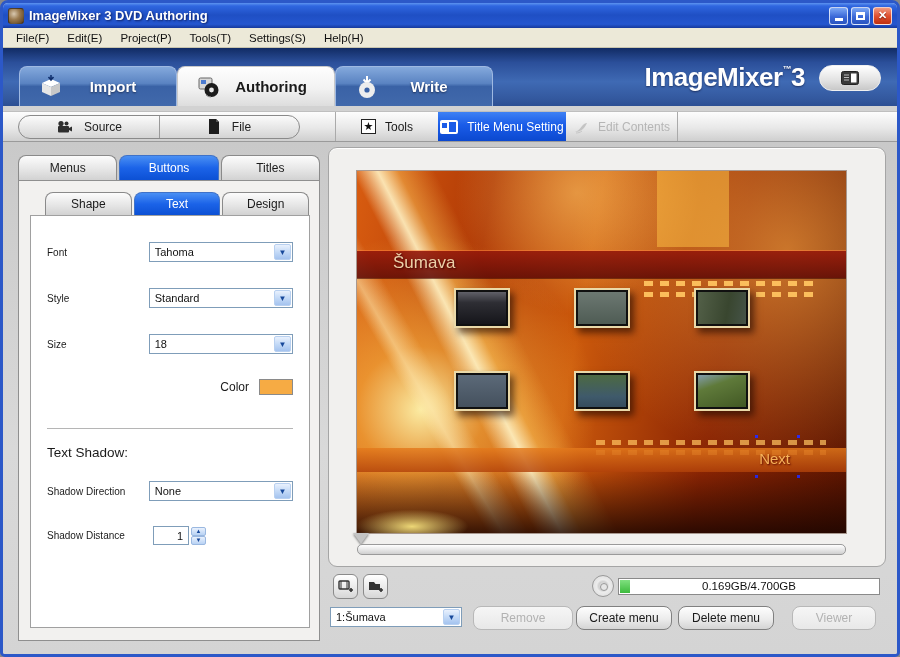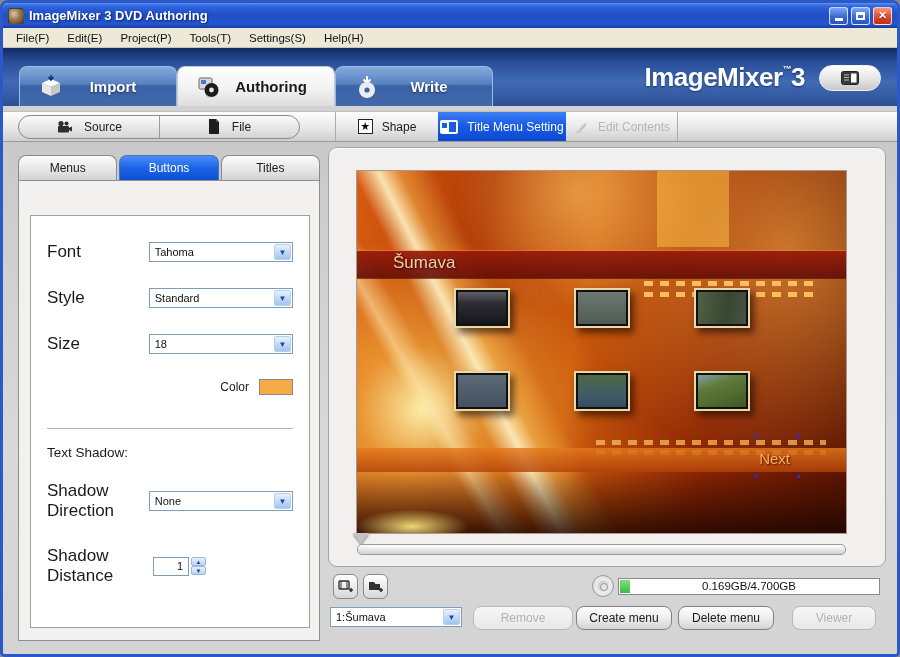--- a/index.html
+++ b/index.html
@@ -66,21 +66,21 @@
   .lp-tabs { display:flex; gap:2px; height:25px; }
   .lp-tab { flex:1; border:1px solid #8a8a8a; border-bottom:none; border-radius:8px 8px 0 0; font-size:12px; color:#1a1a1a;
     display:flex; align-items:center; justify-content:center; background:linear-gradient(180deg,#fcfcfc 0%,#e6e6e6 55%,#d2d2d2 100%); }
   .lp-tab.active, .lp-subtab.active { background:linear-gradient(180deg,#4a90f4 0%,#1b63e8 50%,#0c50d4 100%); color:#fff; border-color:#3f72c8; }
   .lp-box { position:absolute; left:0; right:0; top:25px; bottom:0; border:1px solid #8f8f8f; background:#f2f1ef; }
   .lp-subtabs { position:absolute; left:26px; right:10px; top:11px; height:23px; display:flex; gap:2px; }
   .lp-subtab { flex:1; border:1px solid #8a8a8a; border-bottom:none; border-radius:8px 8px 0 0; font-size:12px; color:#1a1a1a;
     display:flex; align-items:center; justify-content:center; background:linear-gradient(180deg,#fcfcfc 0%,#e6e6e6 55%,#d2d2d2 100%); }
   .lp-inner { position:absolute; left:11px; right:9px; top:34px; bottom:12px; border:1px solid #a0a0a0; background:#fff; padding:0 16px; }
   .form-row { display:flex; align-items:center; }
-  .form-row .flabel { width:106px; font-size:17px; color:#1a1a1a; }
+  .form-row .flabel { width:106px; font-size:10px; color:#1a1a1a; }
   .row-font { margin-top:26px; } .row-style { margin-top:26px; } .row-size { margin-top:26px; }
   .row-color { margin-top:25px; justify-content:flex-end; gap:10px; }
   .swatch { width:34px; height:16px; border:1px solid #8a8a8a; }
   .divider { border-top:1px solid #b5b5b5; margin-top:33px; }
   .shadow-heading { margin-top:16px; font-size:13.5px; color:#1a1a1a; }
   .row-sdir { margin-top:21px; } .row-sdist { margin-top:25px; }
 
   
   .xp-select { position:relative; width:150px; height:20px; border:1px solid #7f9db9; background:#fff; display:flex; align-items:center; padding-left:5px; font-size:11px; color:#111; }
   .xp-arrow { position:absolute; right:1px; top:1px; bottom:1px; width:17px;
@@ -236,21 +236,21 @@
             <path d="M8 0l3 3H8z" fill="#555"></path>
           </svg>
         <span>File</span>
       </div>
     </div>
     <div class="tb-right">
       <div class="tb-item tb-theme">
         <span class="theme-icon">
             <span>★</span>
           </span>
-        <span>Shape</span>
+        <span>Tools</span>
       </div>
       <div class="tb-item tb-tms">
         <span class="tms-icon"></span>
         <span>Title Menu Setting</span>
       </div>
       <div class="tb-item tb-edit">
         <svg width="16" height="14" viewBox="0 0 16 14">
             <path d="M2 12c3-1 5-3 7-6 1.5-2 3.5-3 5-3-1 2-2 4-4 6-2 2-5 3-8 3z" fill="#c4c4c4"></path>
             <path d="M3 13c2 0 4-.5 6-2" stroke="#c4c4c4" fill="none"></path>
           </svg>
@@ -261,20 +261,25 @@
 
   <div class="content">
 
     <div class="left-panel">
       <div class="lp-tabs">
         <div class="lp-tab">Menus</div>
         <div class="lp-tab active">Buttons</div>
         <div class="lp-tab">Titles</div>
       </div>
       <div class="lp-box">
+        <div class="lp-subtabs">
+          <div class="lp-subtab">Shape</div>
+          <div class="lp-subtab active">Text</div>
+          <div class="lp-subtab">Design</div>
+        </div>
         <div class="lp-inner">
           <div class="form-row row-font">
             <span class="flabel">Font</span>
             <div class="xp-select">
               <span>Tahoma</span>
               <span class="xp-arrow">
                   <span>▼</span>
                 </span>
             </div>
           </div>

